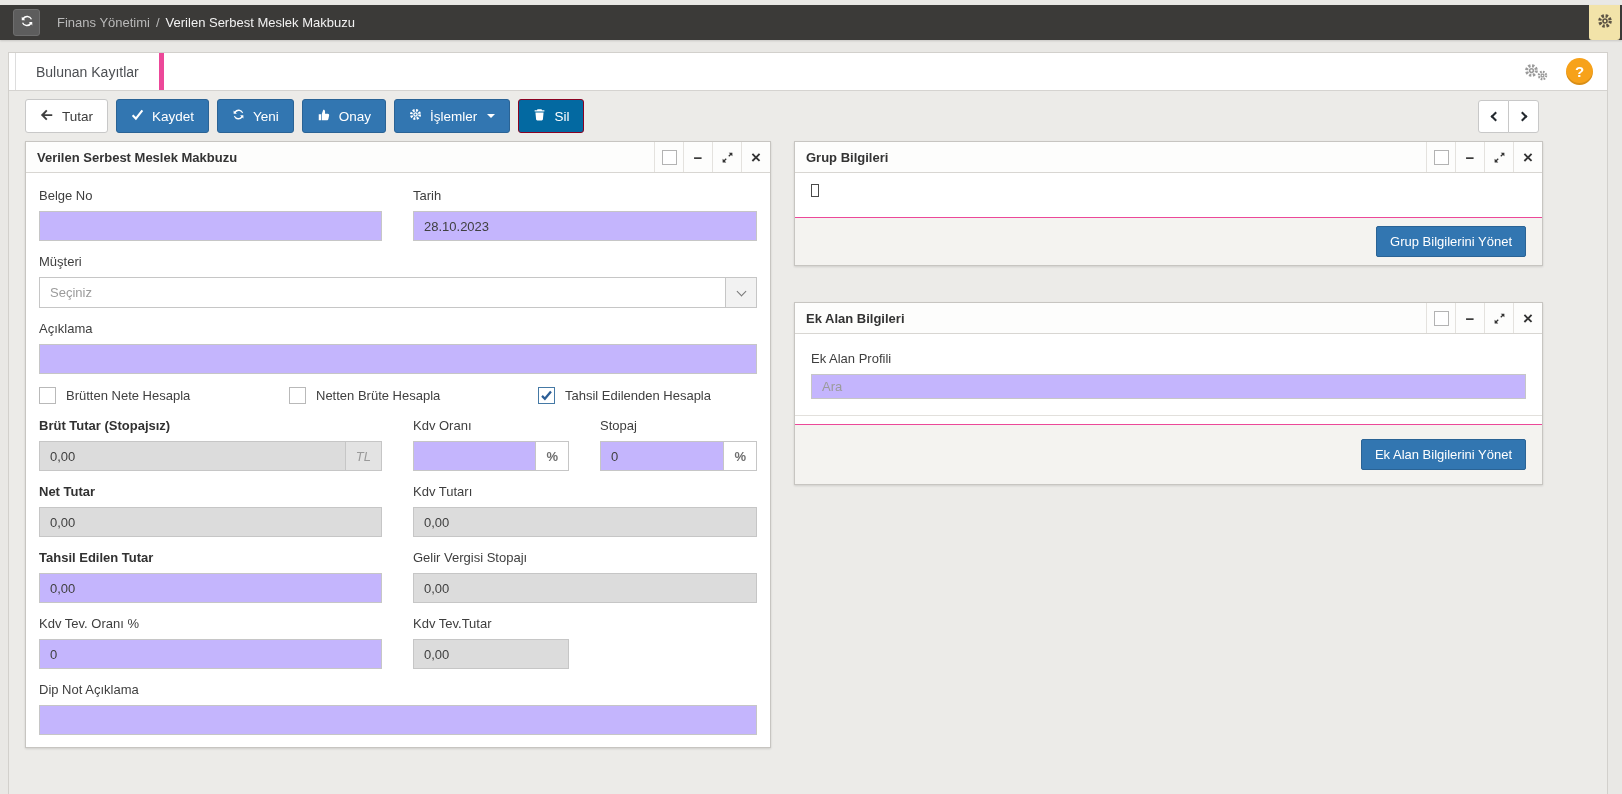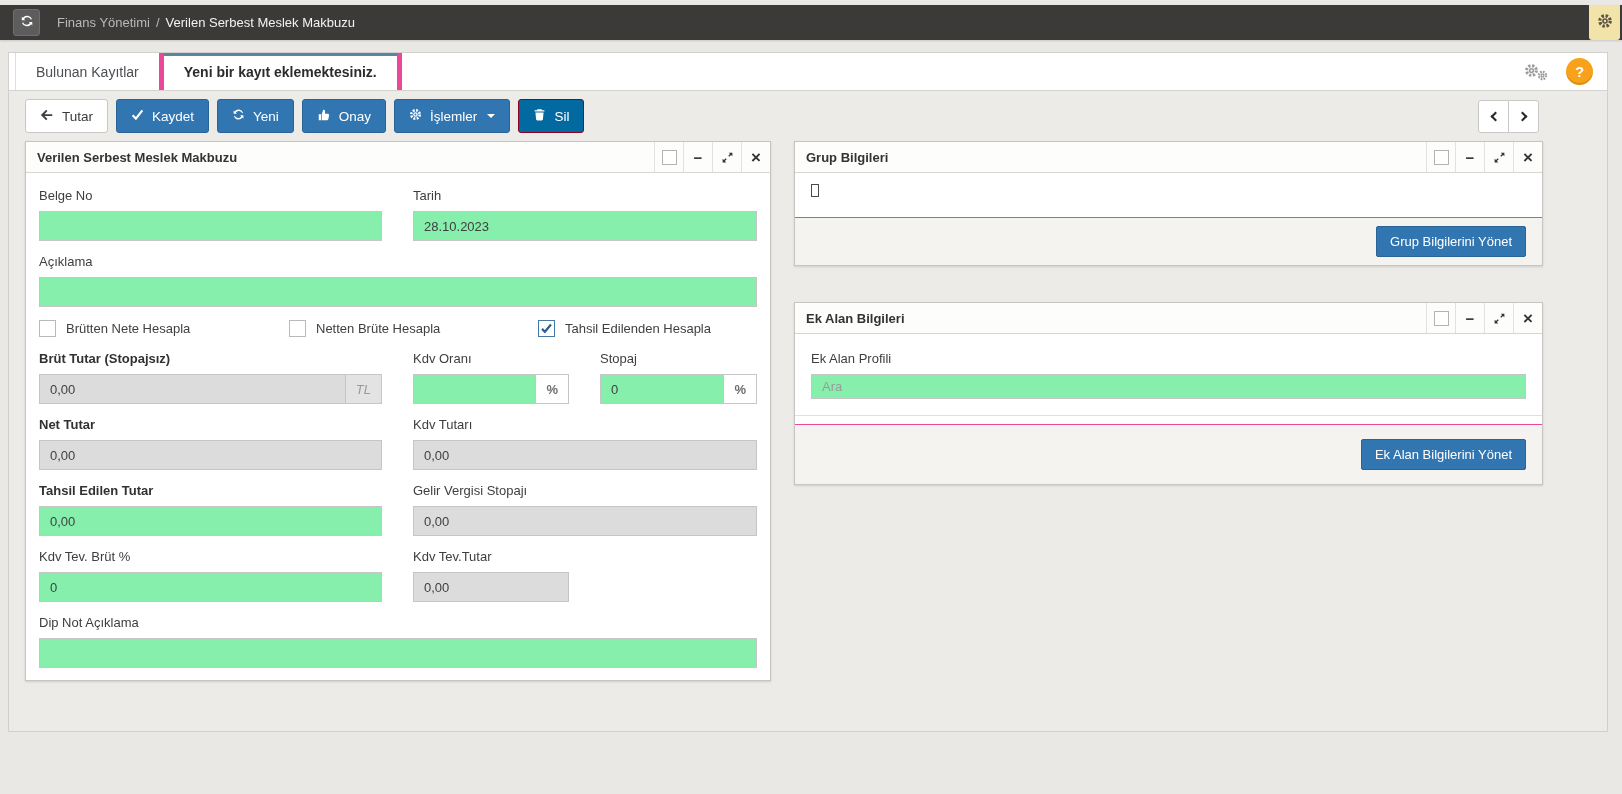--- a/index.html
+++ b/index.html
@@ -57,21 +57,21 @@
   .tool-cell { width:29px; display:flex; align-items:center; justify-content:center; border-left:1px solid #e4e2de; cursor:pointer; color:#333; }
   .widget-cb { width:15px; height:15px; border:1px solid #b3b3b3; background:#fff; }
   .minus-glyph { font-weight:bold; font-size:15px; line-height:1; }
   .close-glyph { font-weight:bold; font-size:17px; line-height:1; }
 
   .panel-body { padding:8px 13px 12px; }
 
   .form-group { margin-bottom:6px; }
   .fg-label { display:block; font-size:13px; color:#3e3e3e; padding:6px 0 7px; line-height:17px; }
   .fg-label.bold { font-weight:bold; color:#313131; }
-  .form-control { width:100%; height:30px; border:1px solid #c6c6c6; background:#86efac; padding:0 10px; font-size:13px; color:#404040; font-family:inherit; border-radius:0; }
+  .form-control { width:100%; height:30px; border:1px solid #c6c6c6; background:#c4b5fd; padding:0 10px; font-size:13px; color:#404040; font-family:inherit; border-radius:0; }
   .form-control::placeholder { color:#9b9b9b; }
   .form-control.disabled { background:#dcdcdc; }
 
   .grid-2   { display:grid; grid-template-columns:343px 344px; column-gap:31px; }
   .grid-223 { display:grid; grid-template-columns:343px 156px 157px; column-gap:31px; }
   .grid-cb  { display:grid; grid-template-columns:250px 249px 1fr; margin:13px 0 7px; }
 
   .input-group { display:flex; }
   .input-group .form-control { flex:1; border-right:none; min-width:0; }
   .addon { display:flex; align-items:center; padding:0 10px; border:1px solid #c6c6c6; font-size:13px; }
@@ -131,23 +131,20 @@
     </span>
   </div>
 </div>
 
 <div class="main-container">
 
   <div class="tabstrip">
     <div class="tab tab-first">
       <span>Bulunan Kayıtlar</span>
     </div>
-    <div class="tab active">
-      <span>Yeni bir kayıt eklemektesiniz.</span>
-    </div>
     <div class="tabstrip-right">
       <div class="gears-icon">
         <svg class="g1" width="15" height="15" viewBox="0 0 16 16">
           <circle cx="8" cy="8" r="5.2" fill="none" stroke="currentColor" stroke-width="3.2" stroke-dasharray="2.4 1.68"></circle>
           <circle cx="8" cy="8" r="2" fill="none" stroke="currentColor" stroke-width="1.6"></circle>
         </svg>
         <svg class="g2" width="11" height="11" viewBox="0 0 16 16">
           <circle cx="8" cy="8" r="5.2" fill="none" stroke="currentColor" stroke-width="3.4" stroke-dasharray="2.4 1.68"></circle>
           <circle cx="8" cy="8" r="2" fill="none" stroke="currentColor" stroke-width="1.8"></circle>
         </svg>
@@ -251,20 +248,29 @@
             <div>
               <label class="fg-label">Belge No</label>
               <input class="form-control" value="" style="">
             </div>
             <div>
               <label class="fg-label">Tarih</label>
               <input class="form-control" value="28.10.2023" style="">
             </div>
           </div>
 
+          <div class="form-group">
+            <label class="fg-label">Müşteri</label>
+            <div class="select-fake">
+              <span class="select-text placeholder">Seçiniz</span>
+              <span class="select-caret-box">
+                  <span class="mini-chev"></span>
+                </span>
+            </div>
+          </div>
 
           <div class="form-group">
             <label class="fg-label">Açıklama</label>
             <input class="form-control" value="" style="">
           </div>
 
           <div class="grid-cb">
             <div class="cb-item">
               <span class="cb-box">
                 
@@ -328,21 +334,21 @@
               <input class="form-control" value="0,00" style="">
             </div>
             <div>
               <label class="fg-label">Gelir Vergisi Stopajı</label>
               <input class="form-control disabled" disabled="" value="0,00" style="">
             </div>
           </div>
 
           <div class="grid-223 form-group">
             <div>
-              <label class="fg-label">Kdv Tev. Brüt %</label>
+              <label class="fg-label">Kdv Tev. Oranı %</label>
               <input class="form-control" value="0" style="">
             </div>
             <div>
               <label class="fg-label">Kdv Tev.Tutar</label>
               <input class="form-control disabled" disabled="" value="0,00" style="">
             </div>
           </div>
 
           <div class="form-group" style="margin-bottom:0;">
             <label class="fg-label">Dip Not Açıklama</label>

